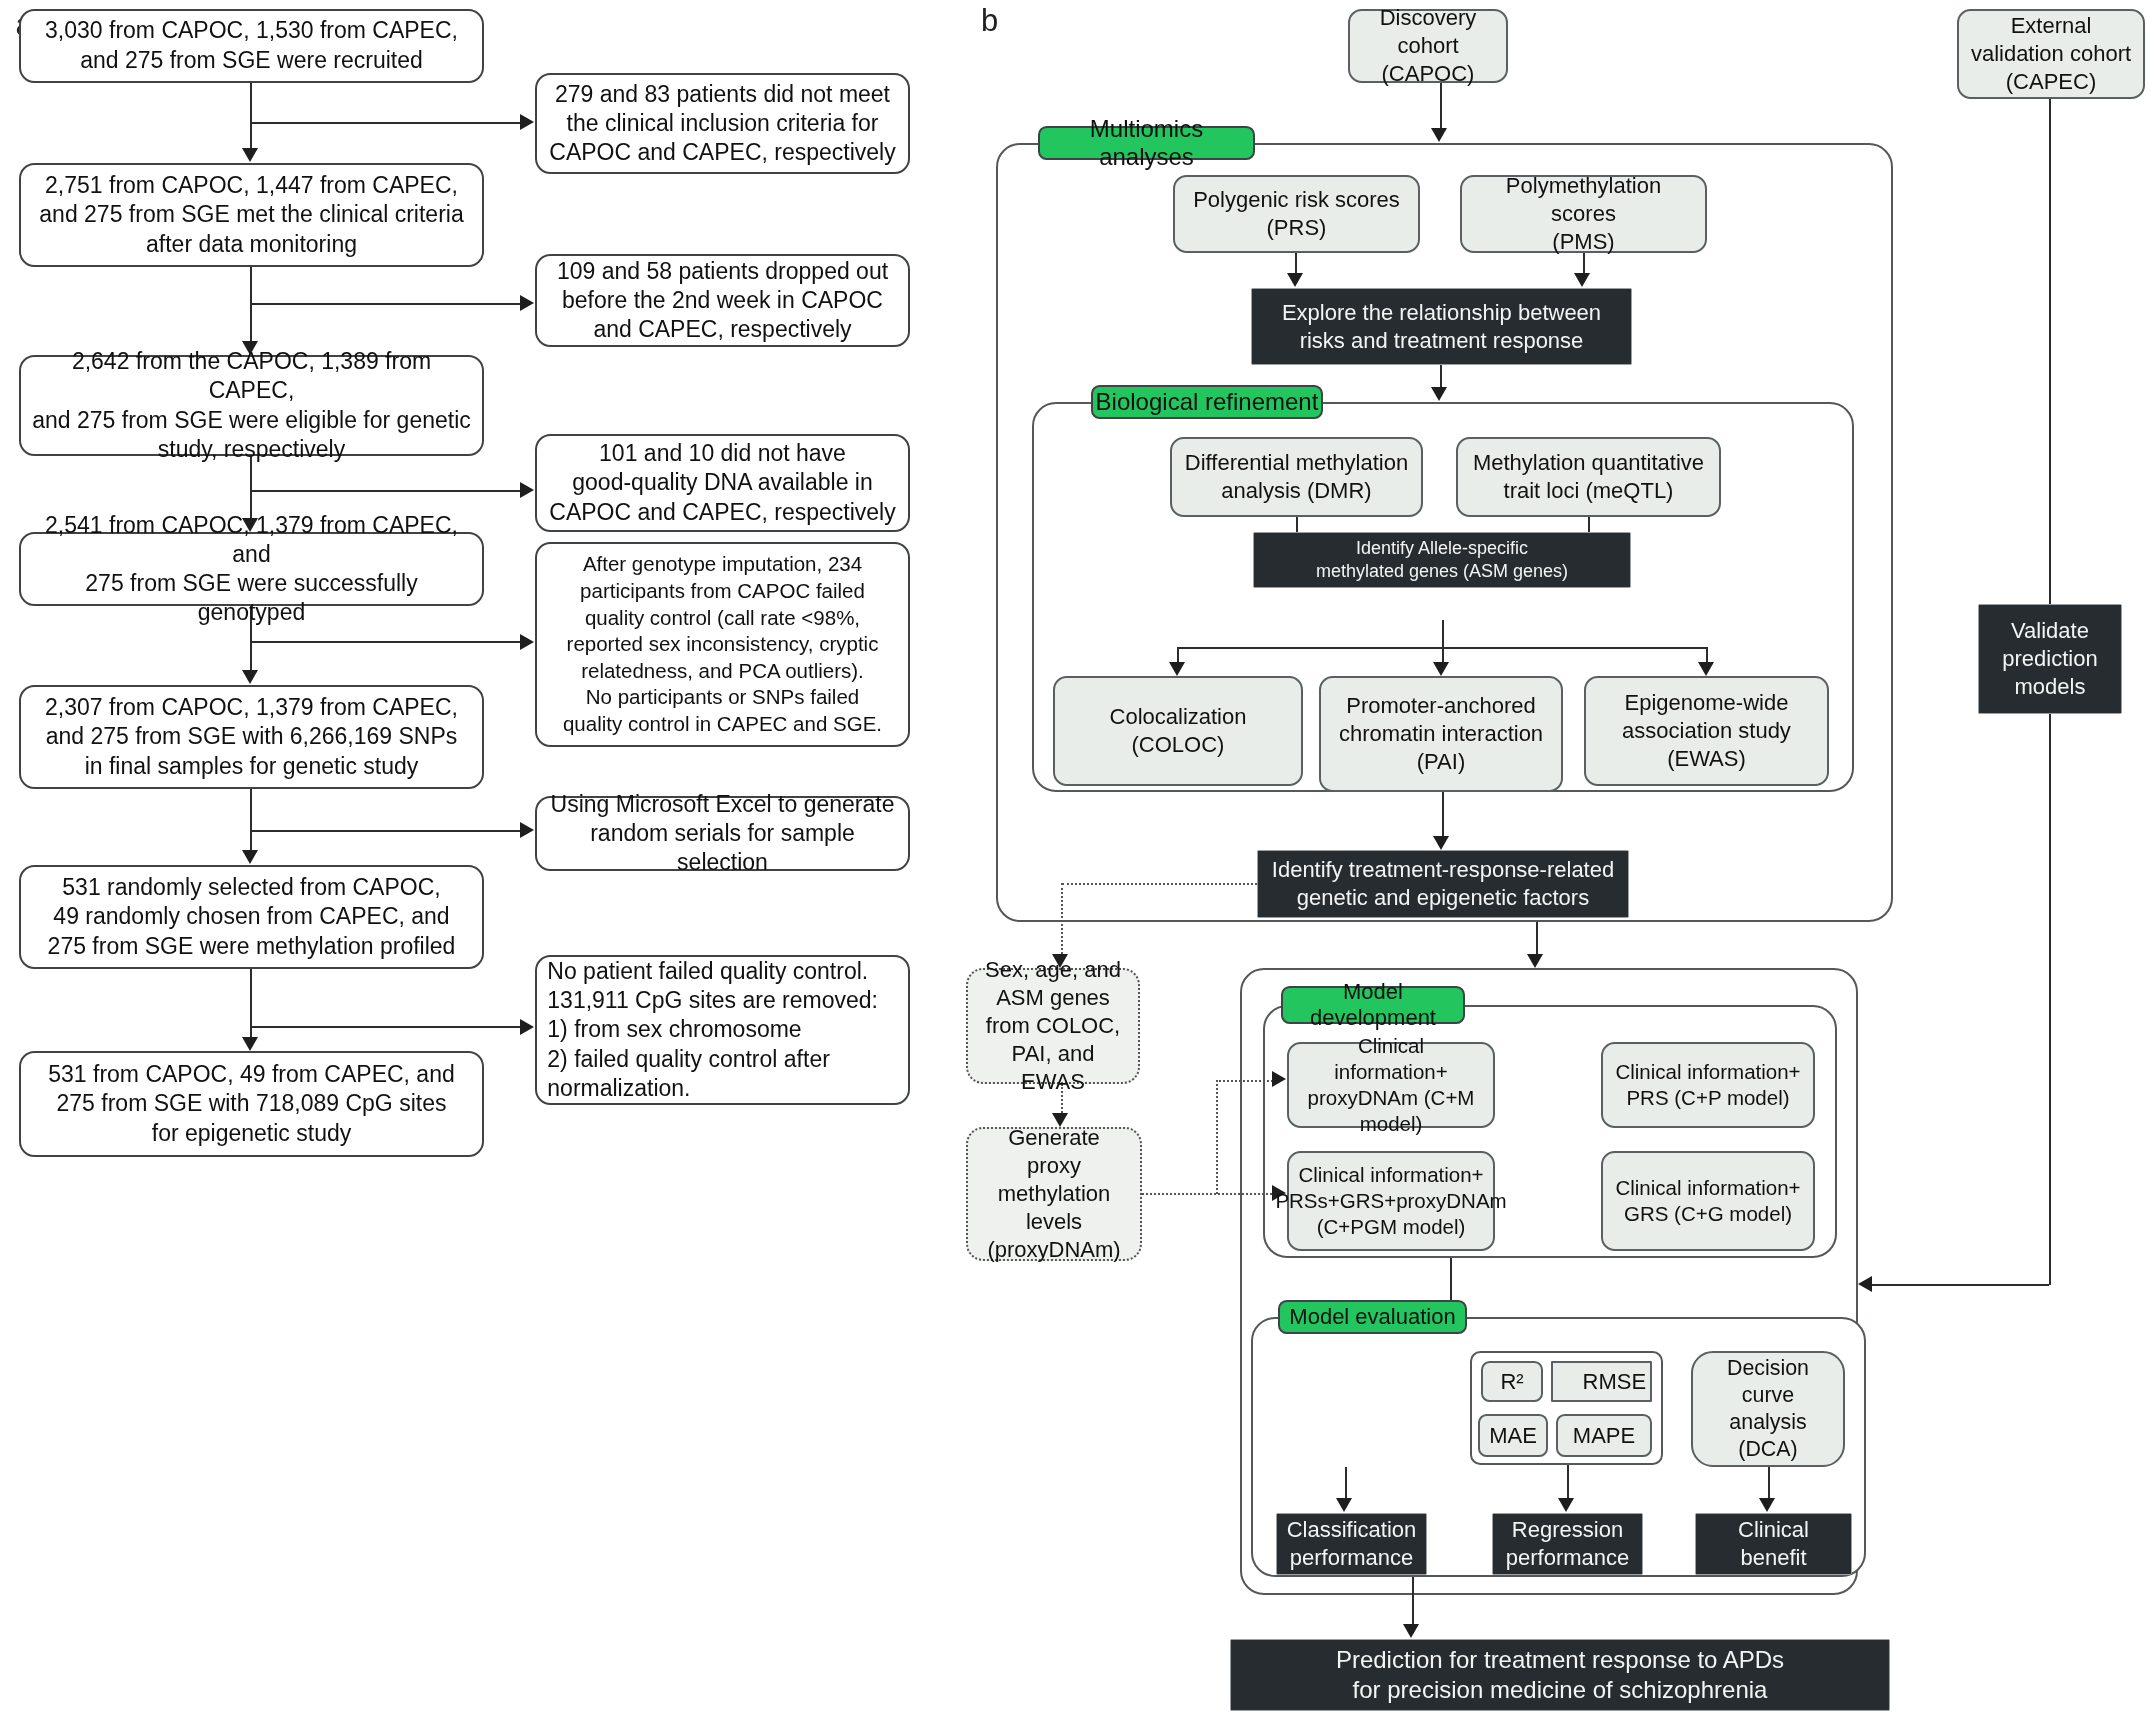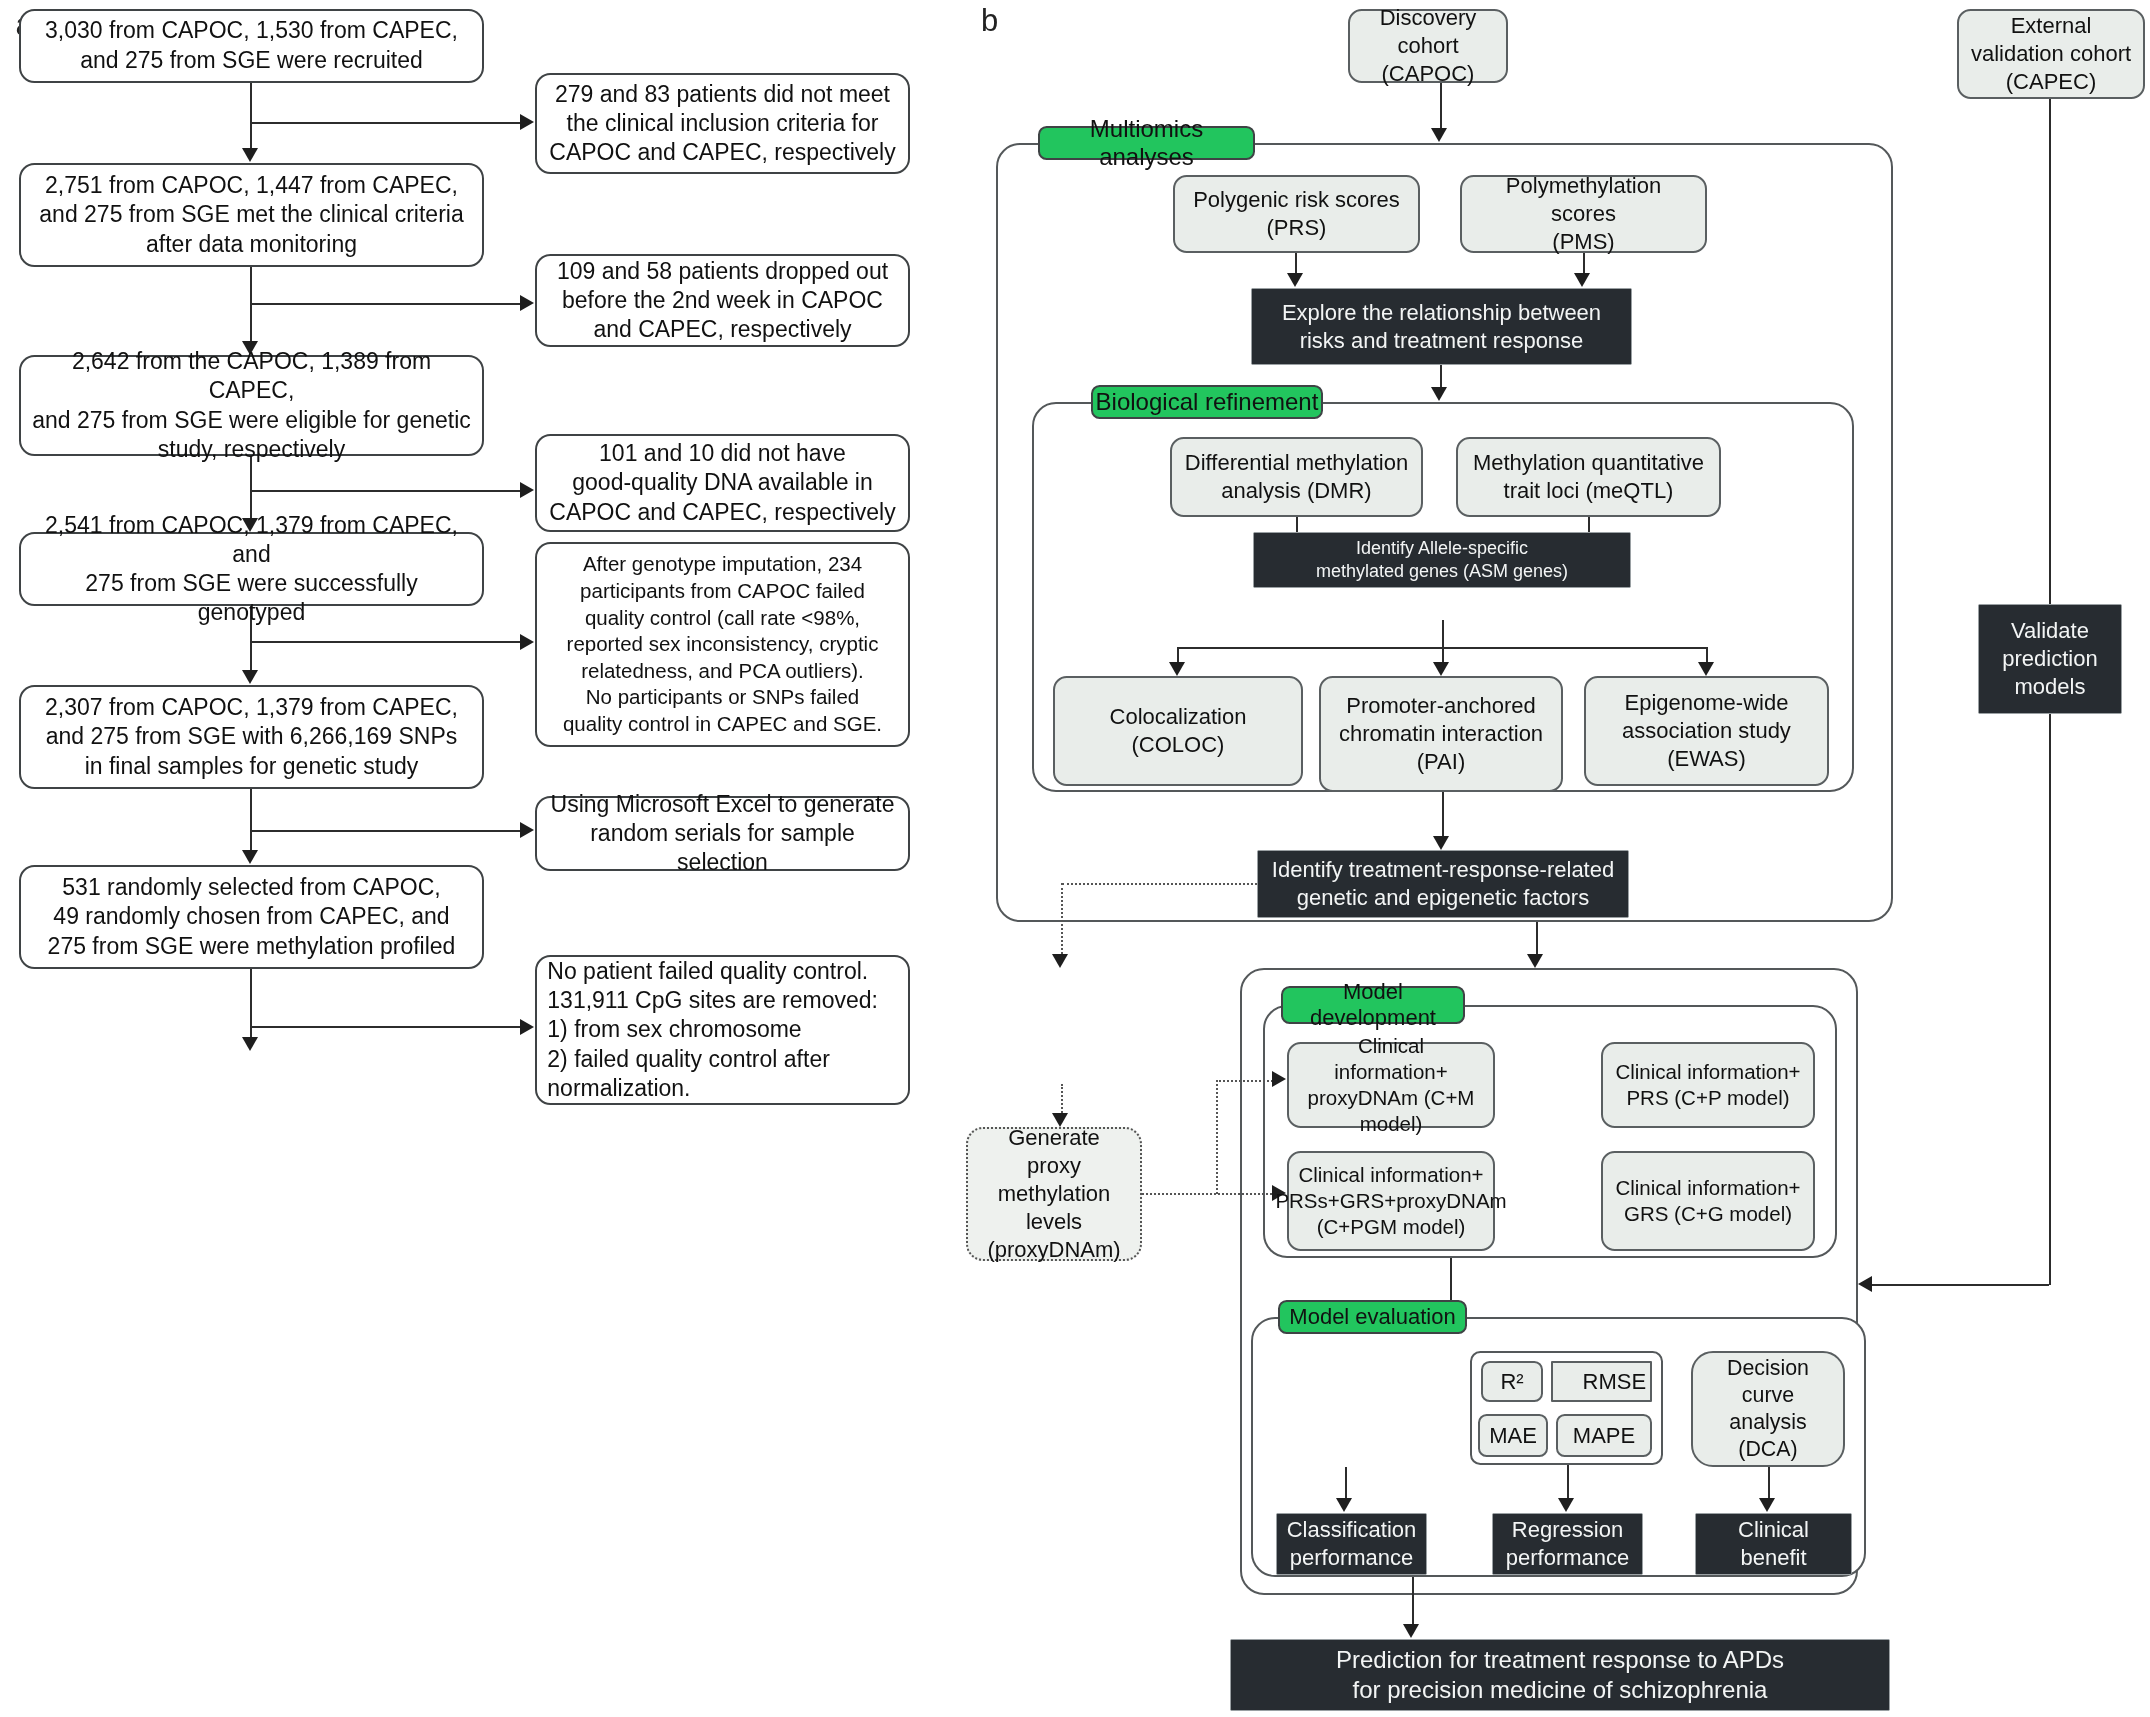--- a/index.html
+++ b/index.html
@@ -54,20 +54,23 @@
 and 275 from SGE were eligible for genetic
 study, respectively</div>
   <div class="bx" style="left:19px;top:532px;width:465px;height:74px;">2,541 from CAPOC, 1,379 from CAPEC, and
 275 from SGE were successfully genotyped</div>
   <div class="bx" style="left:19px;top:685px;width:465px;height:104px;">2,307 from CAPOC, 1,379 from CAPEC,
 and 275 from SGE with 6,266,169 SNPs
 in final samples for genetic study</div>
   <div class="bx" style="left:19px;top:865px;width:465px;height:104px;">531 randomly selected from CAPOC,
 49 randomly chosen from CAPEC, and
 275 from SGE were methylation profiled</div>
+  <div class="bx" style="left:19px;top:1051px;width:465px;height:106px;">531 from CAPOC, 49 from CAPEC, and
+275 from SGE with 718,089 CpG sites
+for epigenetic study</div>
 
   <div class="bx" style="left:535px;top:73px;width:375px;height:101px;">279 and 83 patients did not meet
 the clinical inclusion criteria for
 CAPOC and CAPEC, respectively</div>
   <div class="bx" style="left:535px;top:254px;width:375px;height:93px;">109 and 58 patients dropped out
 before the 2nd week in CAPOC
 and CAPEC, respectively</div>
   <div class="bx" style="left:535px;top:434px;width:375px;height:98px;">101 and 10 did not have
 good-quality DNA available in
 CAPOC and CAPEC, respectively</div>
@@ -149,20 +152,24 @@
 (COLOC)</div>
   <div class="bx lt" style="left:1319px;top:676px;width:244px;height:116px;">Promoter-anchored
 chromatin interaction
 (PAI)</div>
   <div class="bx lt" style="left:1584px;top:676px;width:245px;height:110px;">Epigenome-wide
 association study
 (EWAS)</div>
   <div class="bx dk" style="left:1257px;top:850px;width:372px;height:68px;font-size:22px;">Identify treatment-response-related
 genetic and epigenetic factors</div>
 
+  <div class="bx dsh" style="left:966px;top:968px;width:174px;height:116px;">Sex, age, and
+ASM genes
+from COLOC,
+PAI, and EWAS</div>
   <div class="bx dsh" style="left:966px;top:1127px;width:176px;height:134px;">Generate proxy
 methylation
 levels
 (proxyDNAm)</div>
 
   <div class="bx lt" style="left:1287px;top:1042px;width:208px;height:86px;font-size:20.5px;">Clinical information+
 proxyDNAm (C+M model)</div>
   <div class="bx lt" style="left:1601px;top:1042px;width:214px;height:86px;font-size:20.5px;">Clinical information+
 PRS (C+P model)</div>
   <div class="bx lt" style="left:1287px;top:1151px;width:208px;height:100px;font-size:20.5px;">Clinical information+

